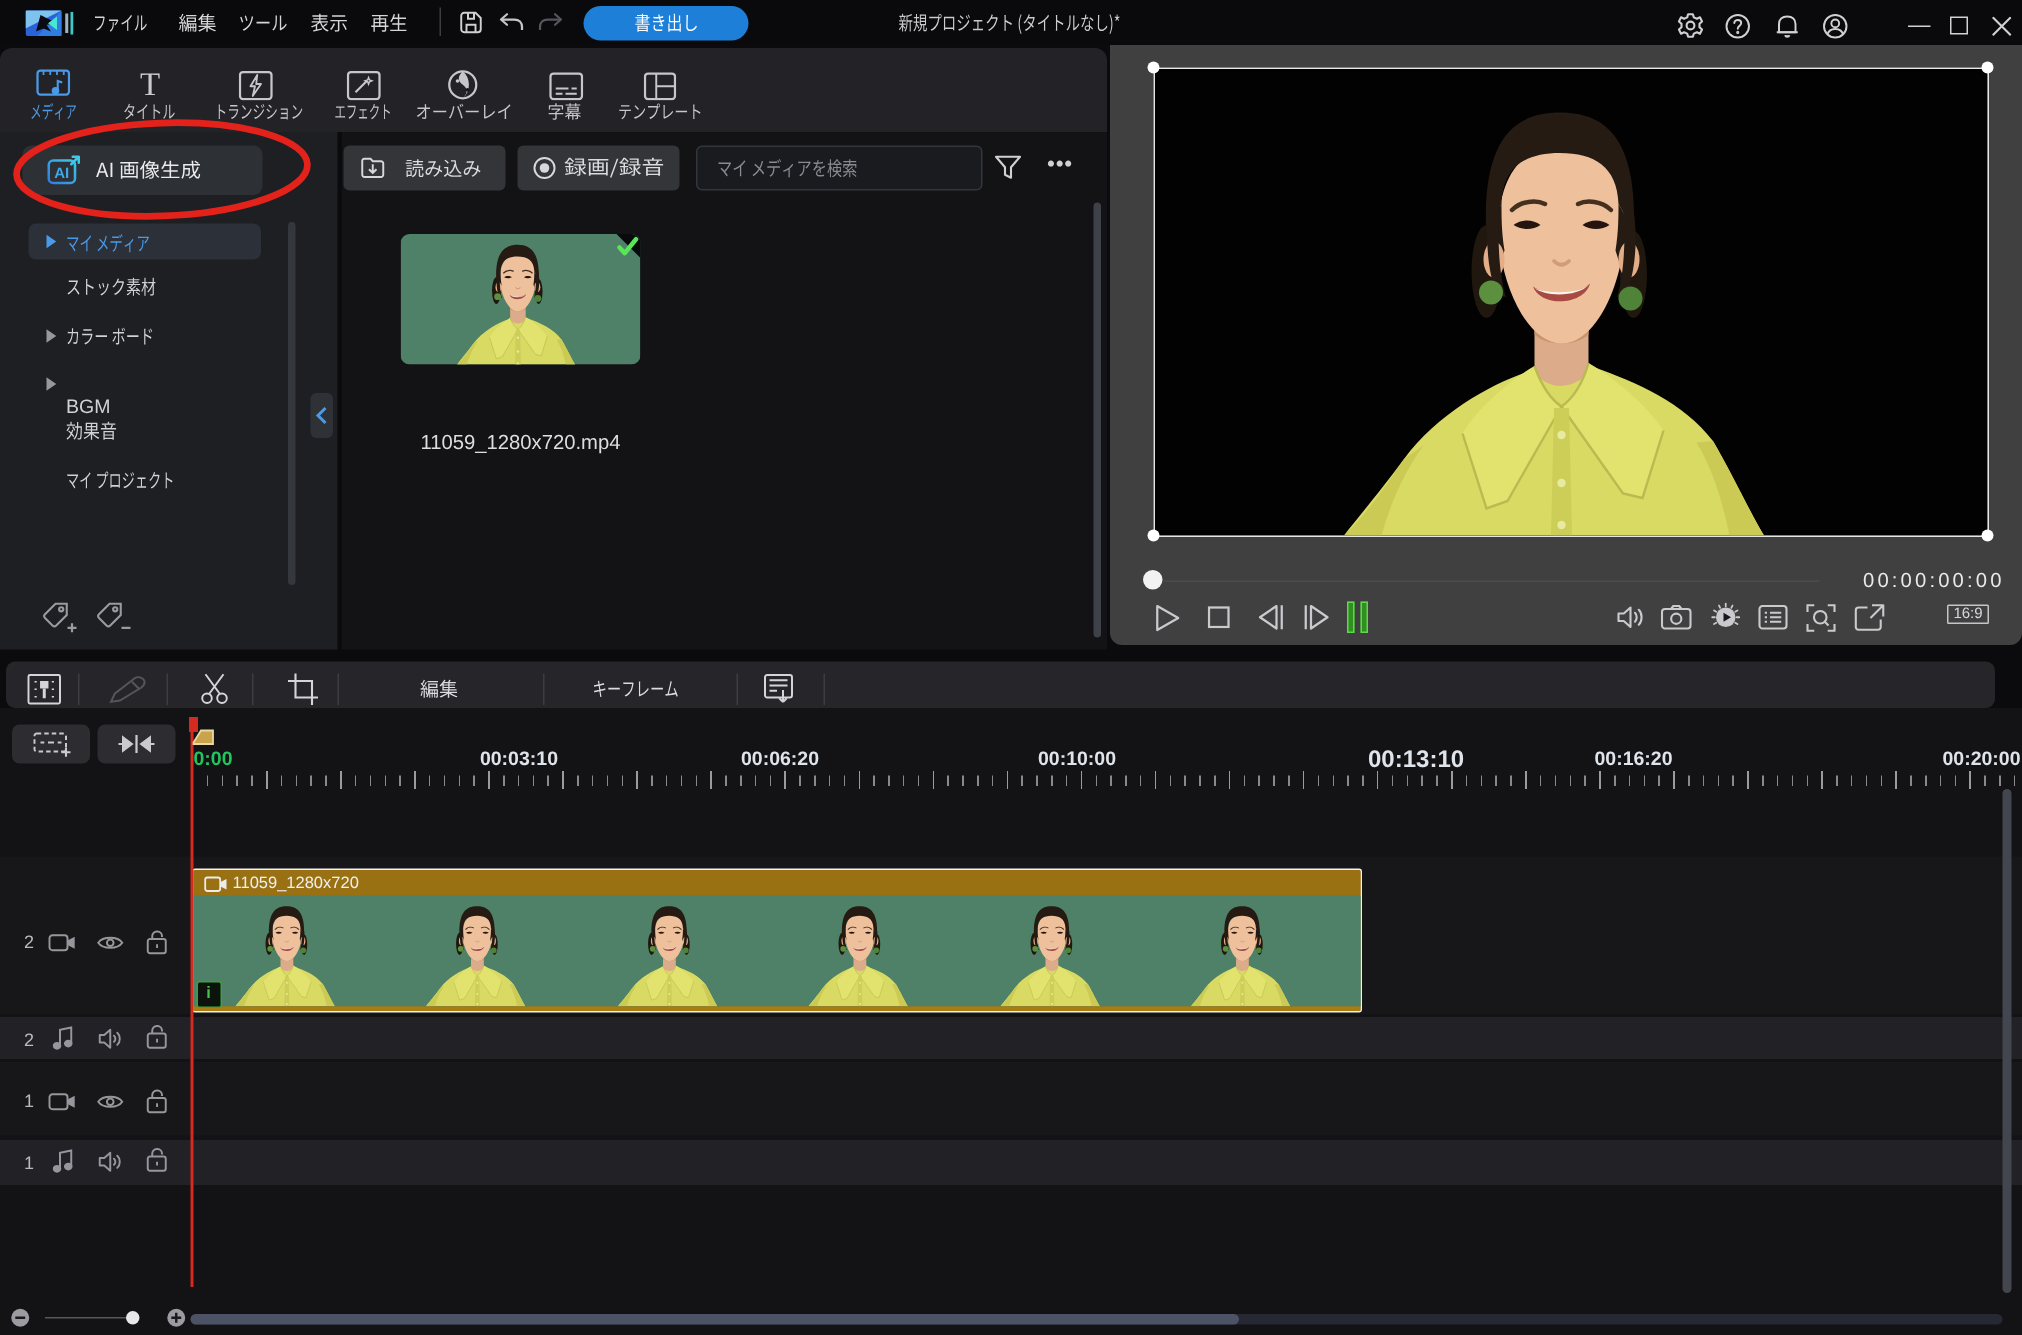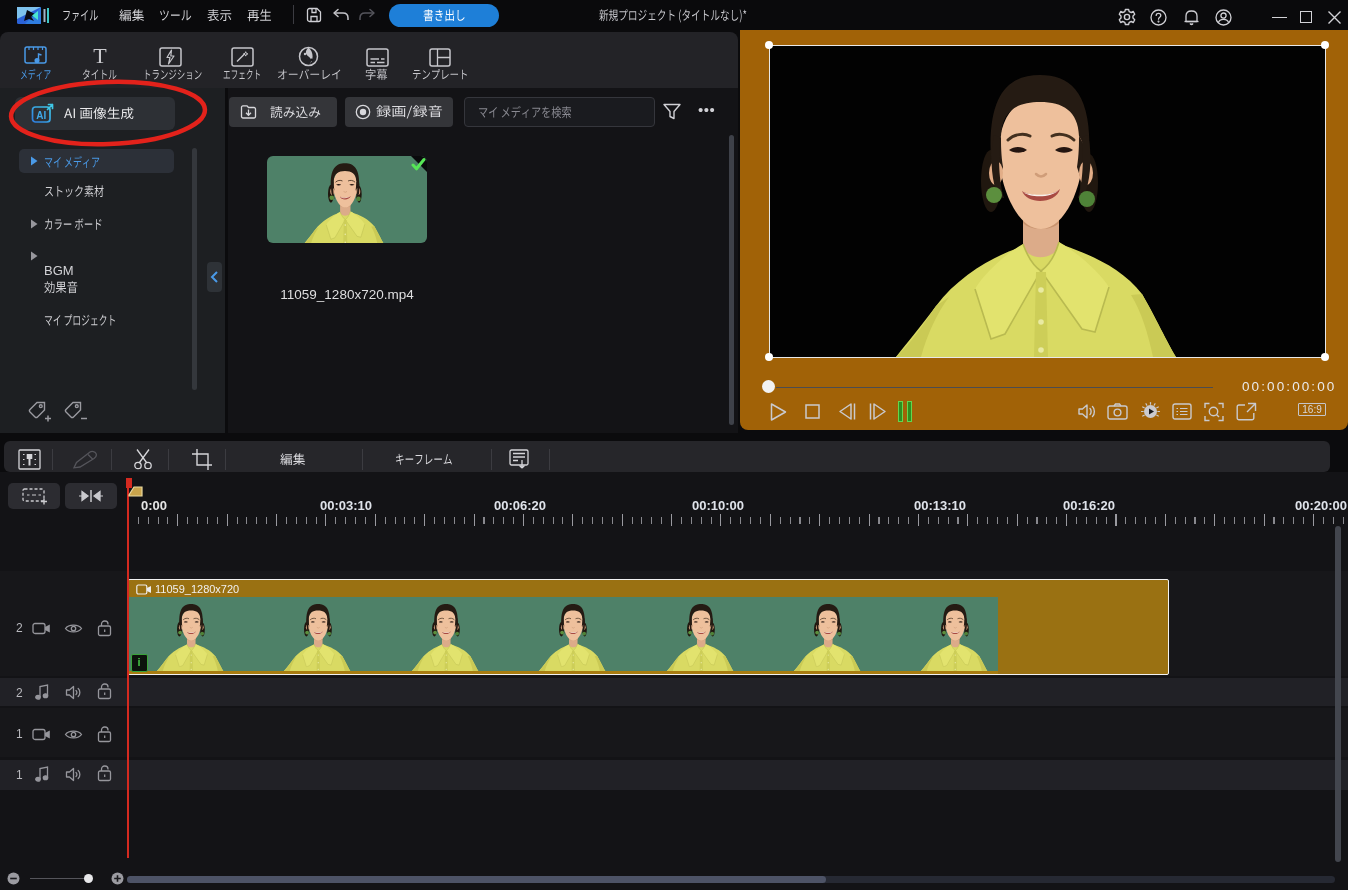--- a/index.html
+++ b/index.html
@@ -410,21 +410,21 @@
     <div class="abs" style="right:0;top:0;width:0;height:0;border-left:16px solid transparent;border-top:16px solid #0a0a0c;"></div>
     <svg class="abs" style="right:1px;top:1px" width="15" height="15" viewBox="0 0 15 15" fill="none" stroke="#56e656" stroke-width="3">
       <path d="M 2 8 L 5.5 11.8 L 13 2.5" stroke-linecap="round" stroke-linejoin="round"></path>
     </svg>
   </div>
   <div class="abs" style="left:39px;top:178px;width:160px;text-align:center;font-size:13.5px;color:#dededf;margin-top:21px;">11059_1280x720.mp4</div>
 
   <div class="abs" style="left:501px;top:47px;width:5px;height:290px;background:#3e4149;border-radius:2.5px;"></div>
 </div>
 
-<div class="abs" id="preview" style="left:740px;top:30px;width:608px;height:400px;background:#a16207;border-radius:0 0 8px 8px;">
+<div class="abs" id="preview" style="left:740px;top:30px;width:608px;height:400px;background:#404040;border-radius:0 0 8px 8px;">
 
   <div class="abs" style="left:29px;top:15px;width:556px;height:312px;background:#000;overflow:hidden;">
     <svg width="556" height="312" viewBox="0 0 556 312">
           <use href="#scene-black"></use>
         </svg>
   </div>
   <div class="abs" style="left:28.5px;top:14.5px;width:557px;height:313px;border:1px solid #e8e8e8;pointer-events:none;"></div>
   <div class="abs" style="left:25px;top:11px;width:8px;height:8px;border-radius:50%;background:#fff;"></div>
   <div class="abs" style="left:581px;top:11px;width:8px;height:8px;border-radius:50%;background:#fff;"></div>
   <div class="abs" style="left:25px;top:323px;width:8px;height:8px;border-radius:50%;background:#fff;"></div>
@@ -551,25 +551,25 @@
     <path d="M 19 13.5 L 25 13.5 M 22 10.5 L 22 16.5" stroke-width="1.4"></path>
   </svg>
   <div class="abs" style="left:65px;top:11px;width:52px;height:26px;background:#2c2c31;border-radius:5px;"></div>
   <svg class="abs" style="left:77px;top:16px" width="28" height="16" viewBox="0 0 28 16" fill="none" stroke="#cacace" stroke-width="1.3">
     <path d="M 2 8 L 9 8 M 19 8 L 26 8" stroke-width="1.2"></path>
     <path d="M 5 3.5 L 11 8 L 5 12.5 Z" fill="#cacace"></path>
     <path d="M 23 3.5 L 17 8 L 23 12.5 Z" fill="#cacace"></path>
     <path d="M 14 2 L 14 14" stroke-width="1.5"></path>
   </svg>
 
-  <div class="abs" style="left:129px;top:26px;font-size:13px;font-weight:bold;color:#e5e5e5;padding-left:12px;">0:00</div>
+  <div class="abs" style="left:129px;top:26px;font-size:13px;font-weight:bold;color:#22c55e;">0:00</div>
   <div class="abs" style="left:272px;top:26px;width:100px;text-align:right;font-size:13px;font-weight:bold;color:#dfe3ea;">00:03:10</div>
   <div class="abs" style="left:470px;top:26px;width:100px;text-align:center;font-size:13px;font-weight:bold;color:#dfe3ea;">00:06:20</div>
   <div class="abs" style="left:668px;top:26px;width:100px;text-align:center;font-size:13px;font-weight:bold;color:#dfe3ea;">00:10:00</div>
-  <div class="abs" style="left:866px;top:26px;width:100px;text-align:right;font-size:13px;font-weight:bold;color:#dfe3ea;">00:13:10</div>
+  <div class="abs" style="left:912px;top:26px;width:100px;text-align:left;font-size:16px;font-weight:bold;color:#dfe3ea;">00:13:10</div>
   <div class="abs" style="left:1063px;top:26px;width:100px;text-align:left;font-size:13px;font-weight:bold;color:#dfe3ea;">00:16:20</div>
   <div class="abs" style="left:1281px;top:26px;font-size:13px;font-weight:bold;color:#dfe3ea;white-space:nowrap;margin-left:14px;">00:20:00</div>
 
   <div class="abs" style="left:127.5px;top:45px;width:1221px;height:7px;background:repeating-linear-gradient(90deg,#88888e 0px,#88888e 1px,transparent 1px,transparent 9.875px);"></div>
   <div class="abs" style="left:127.5px;top:41.5px;width:1221px;height:12px;background:repeating-linear-gradient(90deg,#9a9aa0 0px,#9a9aa0 1px,transparent 1px,transparent 49.375px);"></div>
 
   <div class="abs" style="left:0;top:99px;width:1348px;height:105px;background:#17171a;"></div>
   <div class="abs" style="left:0;top:206px;width:1348px;height:28px;background:#212126;"></div>
   <div class="abs" style="left:0;top:236px;width:1348px;height:49px;background:#17171a;"></div>
   <div class="abs" style="left:0;top:288px;width:1348px;height:30px;background:#212126;"></div>
@@ -629,21 +629,21 @@
   <svg class="abs" style="left:65px;top:295px" width="17" height="15" viewBox="0 0 17 15" fill="none" stroke="#96969c" stroke-width="1.3">
         <path d="M 1.5 5 L 4.5 5 L 8.5 1.5 L 8.5 13.5 L 4.5 10 L 1.5 10 Z" stroke-linejoin="round"></path>
         <path d="M 11 5.5 C 12.2 6.6 12.2 8.4 11 9.5 M 13.2 3.5 C 15.4 5.5 15.4 9.5 13.2 11.5" stroke-linecap="round"></path>
       </svg>
   <svg class="abs" style="left:97px;top:293px" width="15" height="17" viewBox="0 0 15 17" fill="none" stroke="#96969c" stroke-width="1.3">
         <rect x="1.5" y="6" width="12" height="9.5" rx="1.5"></rect>
         <path d="M 4.5 6 L 4.5 4 A 3 3 0 0 1 7.5 1 L 8 1 A 3 3 0 0 1 11 4 L 11 4.6"></path>
         <path d="M 7.7 9.5 L 7.7 12"></path>
       </svg>
 
-  <div class="abs" style="left:128px;top:107px;width:1041px;height:96px;border:1.5px solid #f2f2f2;border-radius:2px;background:#9a7112;overflow:hidden;">
+  <div class="abs" style="left:128px;top:107px;width:780px;height:96px;border:1.5px solid #f2f2f2;border-radius:2px;background:#9a7112;overflow:hidden;">
     <div class="abs" style="left:0;top:0;width:869px;height:17px;background:#9a7112;"></div>
     <svg class="abs" style="left:7px;top:3.5px" width="16" height="11" viewBox="0 0 16 11" fill="none" stroke="#ececec" stroke-width="1.2">
           <rect x="0.8" y="1" width="10" height="9" rx="1.5"></rect>
           <path d="M 11 4 L 15 2 L 15 9 L 11 7 Z" fill="#ececec" stroke="none"></path>
         </svg>
     <div class="abs" style="left:26px;top:2.5px;font-size:11px;color:#f0f0f0;">11059_1280x720</div>
     <div class="abs" style="left:0;top:17px;width:869px;height:74px;background:#4e8168;overflow:hidden;">
       <svg class="abs" style="left:0px;top:0" width="127.4" height="74" viewBox="0 0 556 312" preserveAspectRatio="xMidYMid slice">
             <use href="#scene-green"></use>
           </svg>

